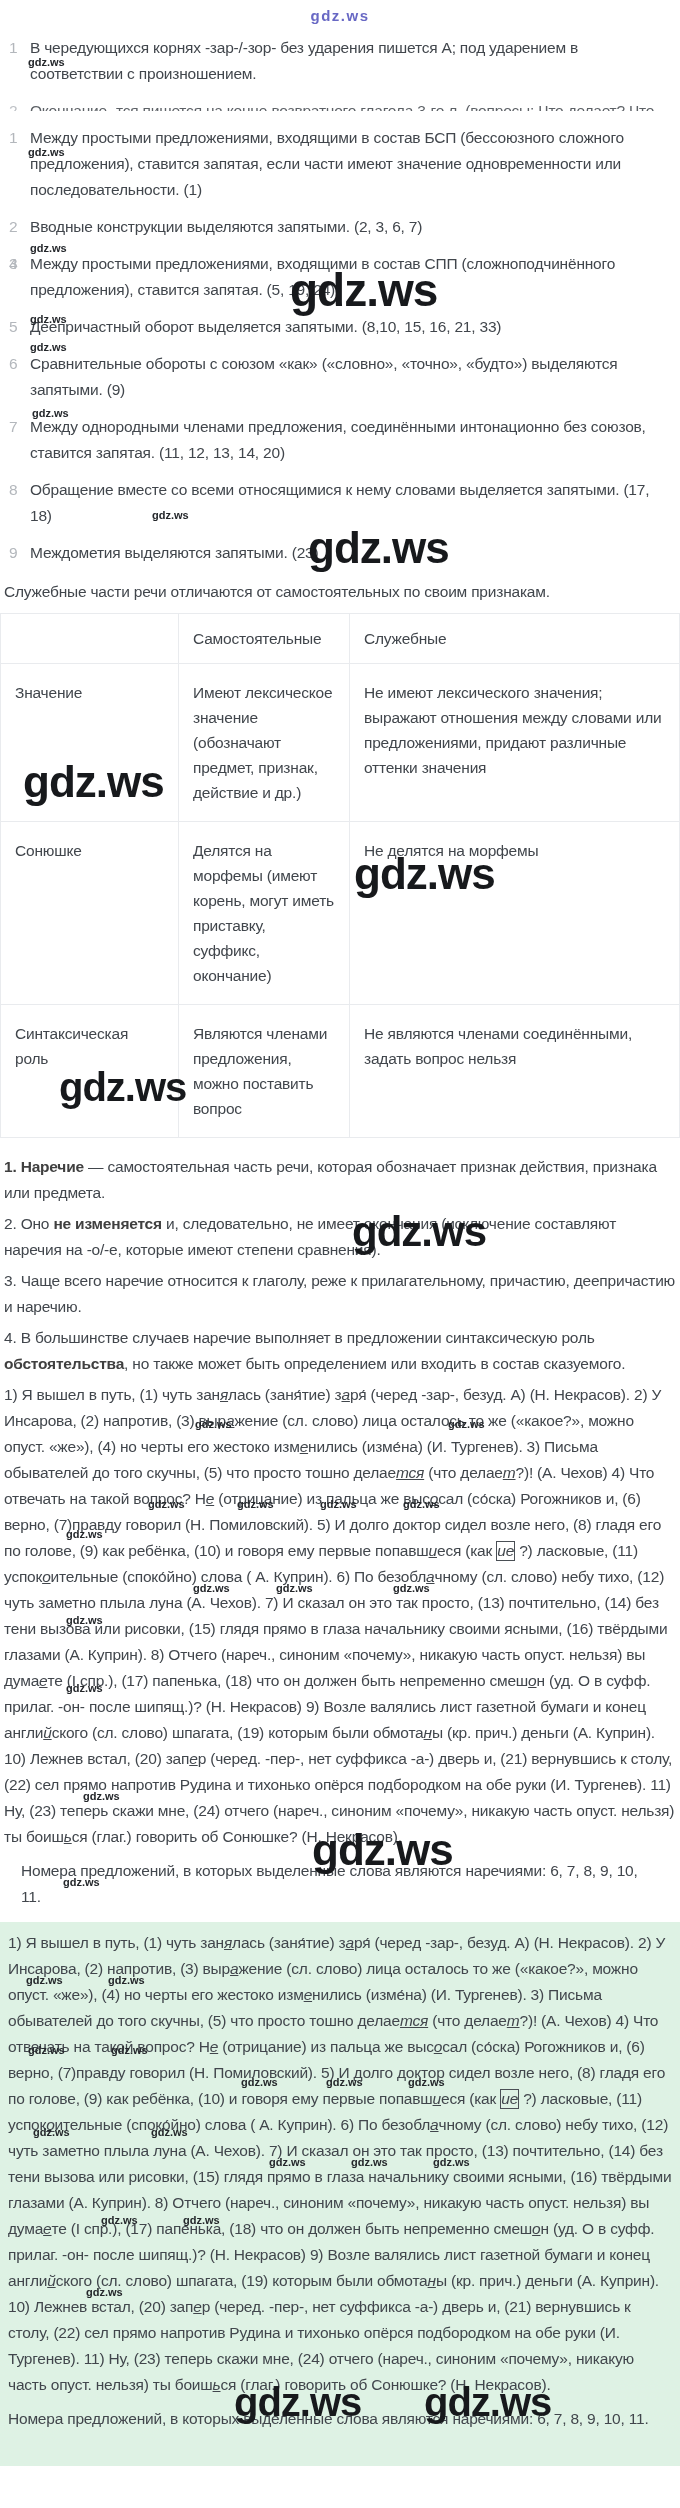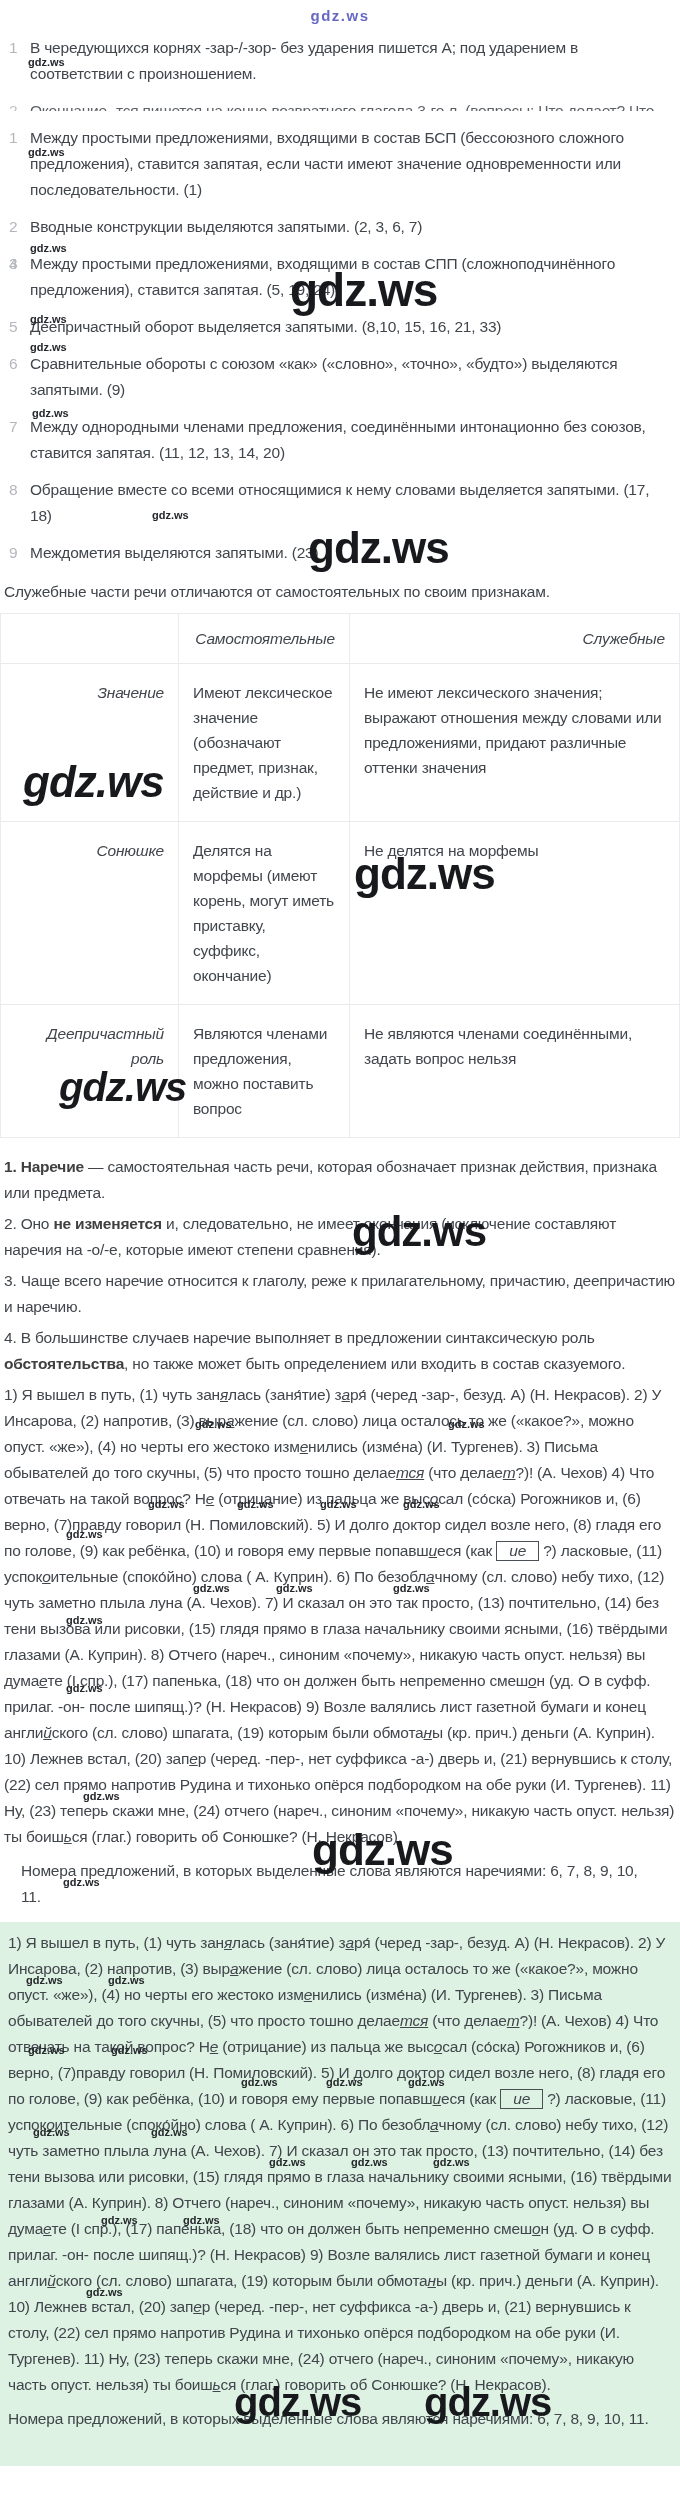--- a/index.html
+++ b/index.html
@@ -12,29 +12,29 @@
   .rule{position:relative;padding:0 10px 0 30px;margin-bottom:11px;}
   .rule .num{position:absolute;left:9px;top:0;color:#b3b7bc;}
   .rule.clipped{height:13px;overflow:hidden;opacity:.85;margin-bottom:14px;}
   .wm{position:absolute;font-weight:bold;font-size:11px;letter-spacing:0;color:#23262a;
       line-height:12px;white-space:nowrap;z-index:3;}
   .wm-big{font-size:44px;line-height:1;color:#17191c;letter-spacing:-1px;}
   .intro{padding:2px 4px 8px;}
   table.cmp{border-collapse:collapse;width:100%;margin:0 0 12px;table-layout:fixed;}
   .cmp td{border:1px solid #e9ebee;vertical-align:top;padding:16px 14px;text-align:left;
           line-height:25px;position:relative;overflow:visible;}
-  .cmp .hdr,.cmp .lbl{font-style:italic;text-align:right;}
+  .cmp .hdr,.cmp .lbl{}
   .cmp tr.h td{padding:12px 14px;}
   .notes{padding:4px 4px 0;}
   .note{position:relative;margin:0 0 5px;}
   .exercise{position:relative;padding:0 4px;}
   .answer{position:relative;padding:0 4px;margin:8px 17px 10px;}
   .green{position:relative;background:#def2e4;margin-top:12px;padding:8px 4px 30px;}
   .green .answer{margin:8px 0 4px;}
-  .bx{display:inline-block;border:1px solid #4a4f55;padding:0 12px;font-style:italic;line-height:18px;}
+  .bx{display:inline-block;border:1px solid #4a4f55;padding:0 0;font-style:italic;line-height:18px;}
   .iu{font-style:italic;}
   b{color:#404040;}
 </style>
 </head>
 <body>
 
 <div class="page">
 
   <div class="logo">gdz.ws</div>
 
@@ -121,21 +121,21 @@
     <tr>
       <td class="lbl">Сонюшке</td>
       <td>Делятся на морфемы (имеют корень, могут иметь приставку, суффикс, окончание)</td>
       <td>
         <span>Не делятся на морфемы</span>
         <span class="wm wm-big" style="left:4px;top:30px;font-size:44px">gdz.ws</span>
       </td>
     </tr>
     <tr>
       <td class="lbl">
-        <span>Деепричастный роль</span>
+        <span>Синтаксическая роль</span>
         <span class="wm wm-big" style="left:58px;top:62px;font-size:40px">gdz.ws</span>
       </td>
       <td>Являются членами предложения, можно поставить вопрос</td>
       <td>Не являются членами соединёнными, задать вопрос нельзя</td>
     </tr>
   </tbody>
     </table>
 
   <div class="notes">
     <div class="note"><b>1. Наречие</b> — самостоятельная часть речи, которая обозначает признак действия, признака или предмета.</div>

